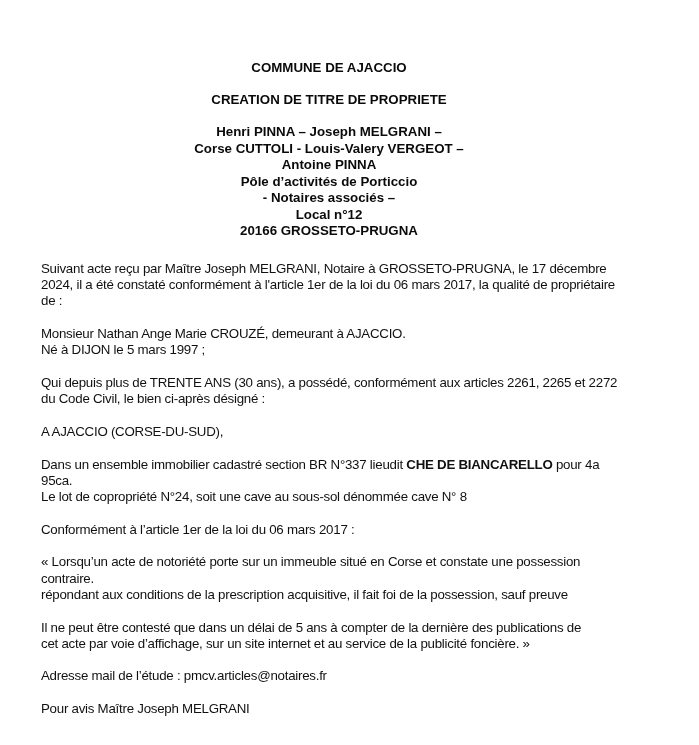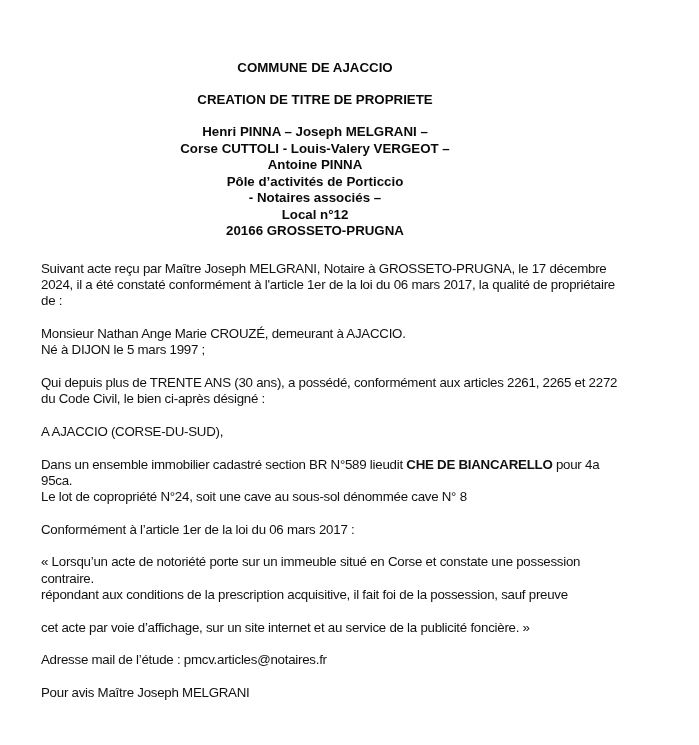--- a/index.html
+++ b/index.html
@@ -10,21 +10,21 @@
     body {
       width: 699px;
       height: 745px;
       position: relative;
       overflow: hidden;
       font-family: "Liberation Sans", sans-serif;
       color: #111111;
     }
     .header {
       position: absolute;
-      left: 0;
+      left: 14px;
       width: 630px;
       text-align: center;
       font-weight: bold;
       font-size: 13.3px;
       line-height: 16.5px;
       color: #0a0a0a;
     }
     .h-title { top: 60px; }
     .h-subtitle { top: 92px; }
     .h-block { top: 124px; }
@@ -81,36 +81,37 @@
   <p class="para">
     <span class="line">Qui depuis plus de TRENTE ANS (30 ans), a possédé, conformément aux articles 2261, 2265 et 2272</span>
     <span class="line">du Code Civil, le bien ci-après désigné :</span>
   </p>
 
   <p class="para">
     <span class="line">A AJACCIO (CORSE-DU-SUD),</span>
   </p>
 
   <p class="para">
-    <span class="line"><span>Dans un ensemble immobilier cadastré section BR N°589 lieudit </span><b>CHE DE BIANCARELLO</b><span> pour 4a</span></span>
+    <span class="line"><span>Dans un ensemble immobilier cadastré section BR N°337 lieudit </span><b>CHE DE BIANCARELLO</b><span> pour 4a</span></span>
     <span class="line">95ca.</span>
     <span class="line">Le lot de copropriété N°24, soit une cave au sous-sol dénommée cave N° 8</span>
   </p>
 
   <p class="para">
     <span class="line">Conformément à l’article 1er de la loi du 06 mars 2017 :</span>
   </p>
 
   <p class="para">
     <span class="line">« Lorsqu’un acte de notoriété porte sur un immeuble situé en Corse et constate une possession</span>
     <span class="line">contraire.</span>
     <span class="line">répondant aux conditions de la prescription acquisitive, il fait foi de la possession, sauf preuve</span>
   </p>
 
   <p class="para">
+    <span class="line">Il ne peut être contesté que dans un délai de 5 ans à compter de la dernière des publications de</span>
     <span class="line">cet acte par voie d’affichage, sur un site internet et au service de la publicité foncière. »</span>
   </p>
 
   <p class="para">
     <span class="line"><span>Adresse mail de l’étude : </span><span>pmcv.articles@notaires.fr</span></span>
   </p>
 
   <p class="para">
     <span class="line">Pour avis Maître Joseph MELGRANI</span>
   </p>

